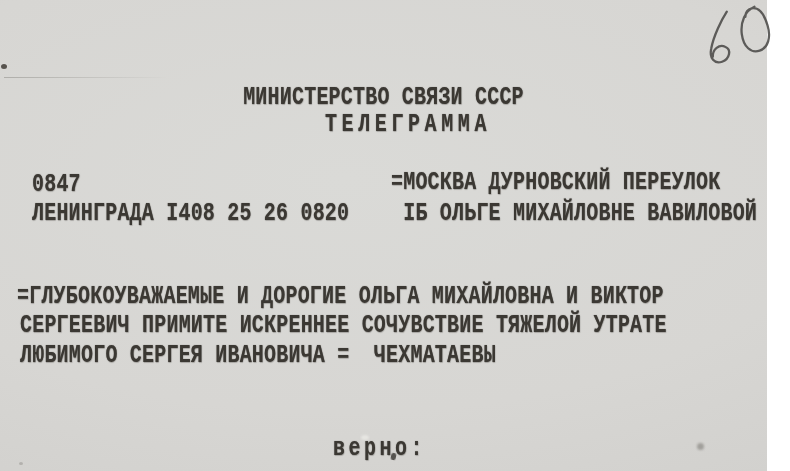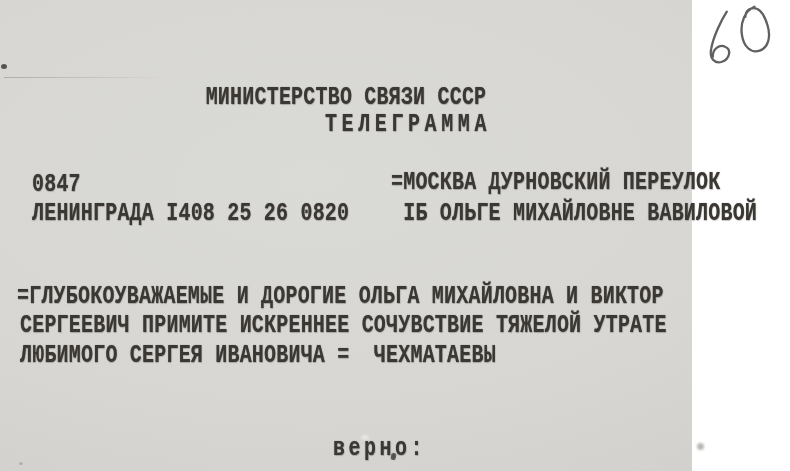--- a/index.html
+++ b/index.html
@@ -3,23 +3,24 @@
 <meta charset="utf-8">
 <style>
   html, body { margin: 0; padding: 0; }
   body {
     width: 790px; height: 471px;
     overflow: hidden;
     font-family: "Liberation Mono", "DejaVu Sans Mono", monospace;
   }
   .paper {
     position: relative;
-    width: 692px; height: 471px;
+    width: 750px; height: 471px;
     background:
       radial-gradient(ellipse 120% 90% at 45% 38%, #dadad7 0%, #d7d6d3 55%, #cfcecb 100%);
+    padding-left: 17px;
   }
   
   .tline {
     position: absolute;
     font-size: 20px;
     line-height: 20px;
     font-weight: 700;
     color: #3b3833;
     letter-spacing: 0.2px;
     white-space: pre;

